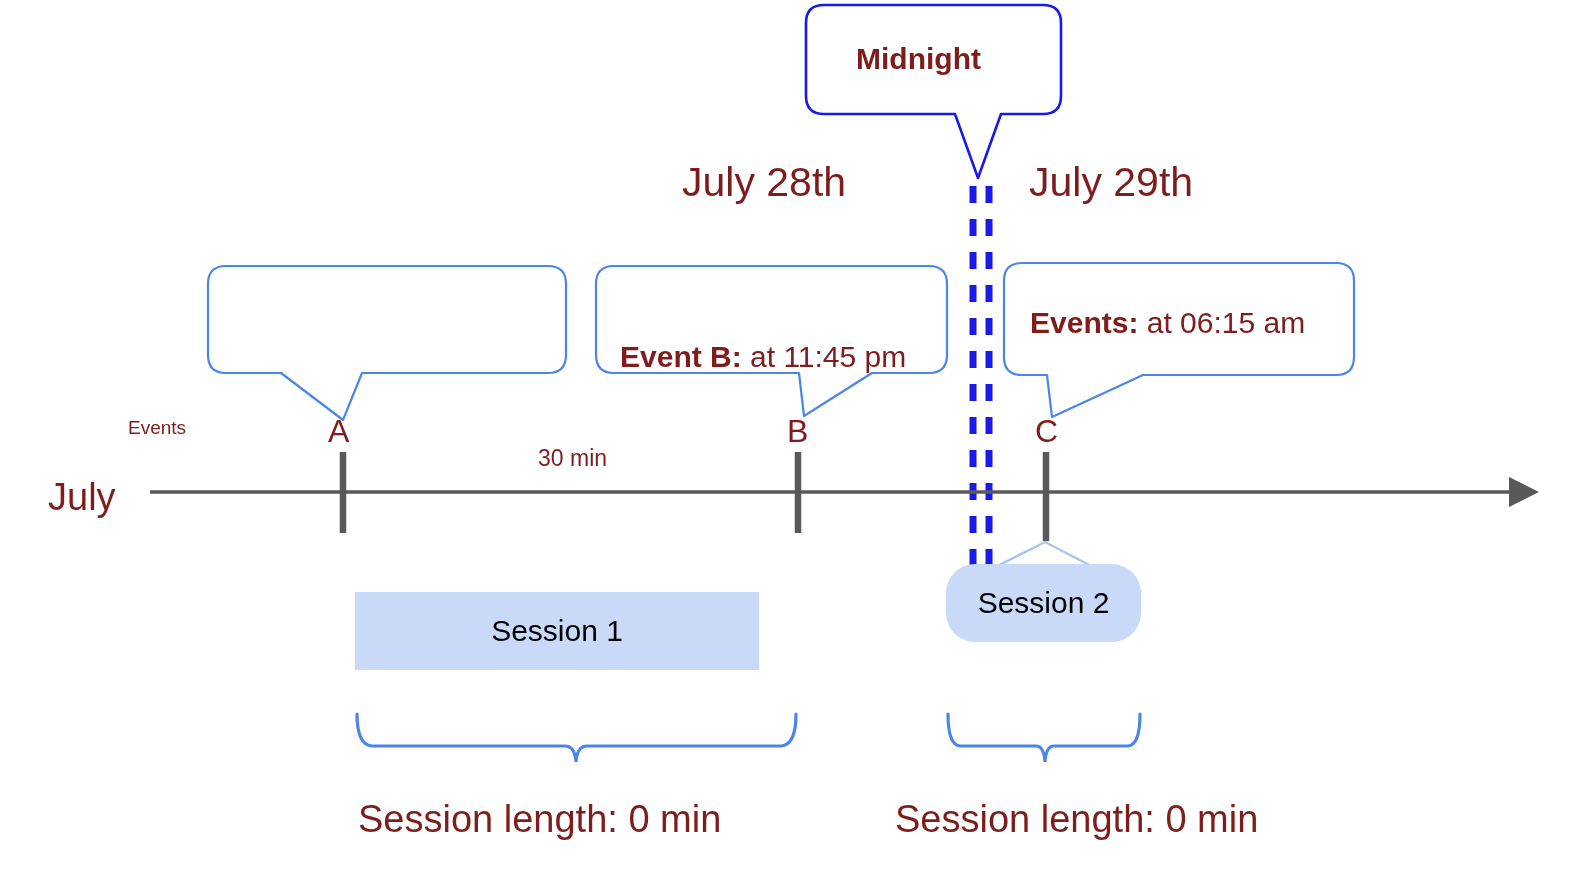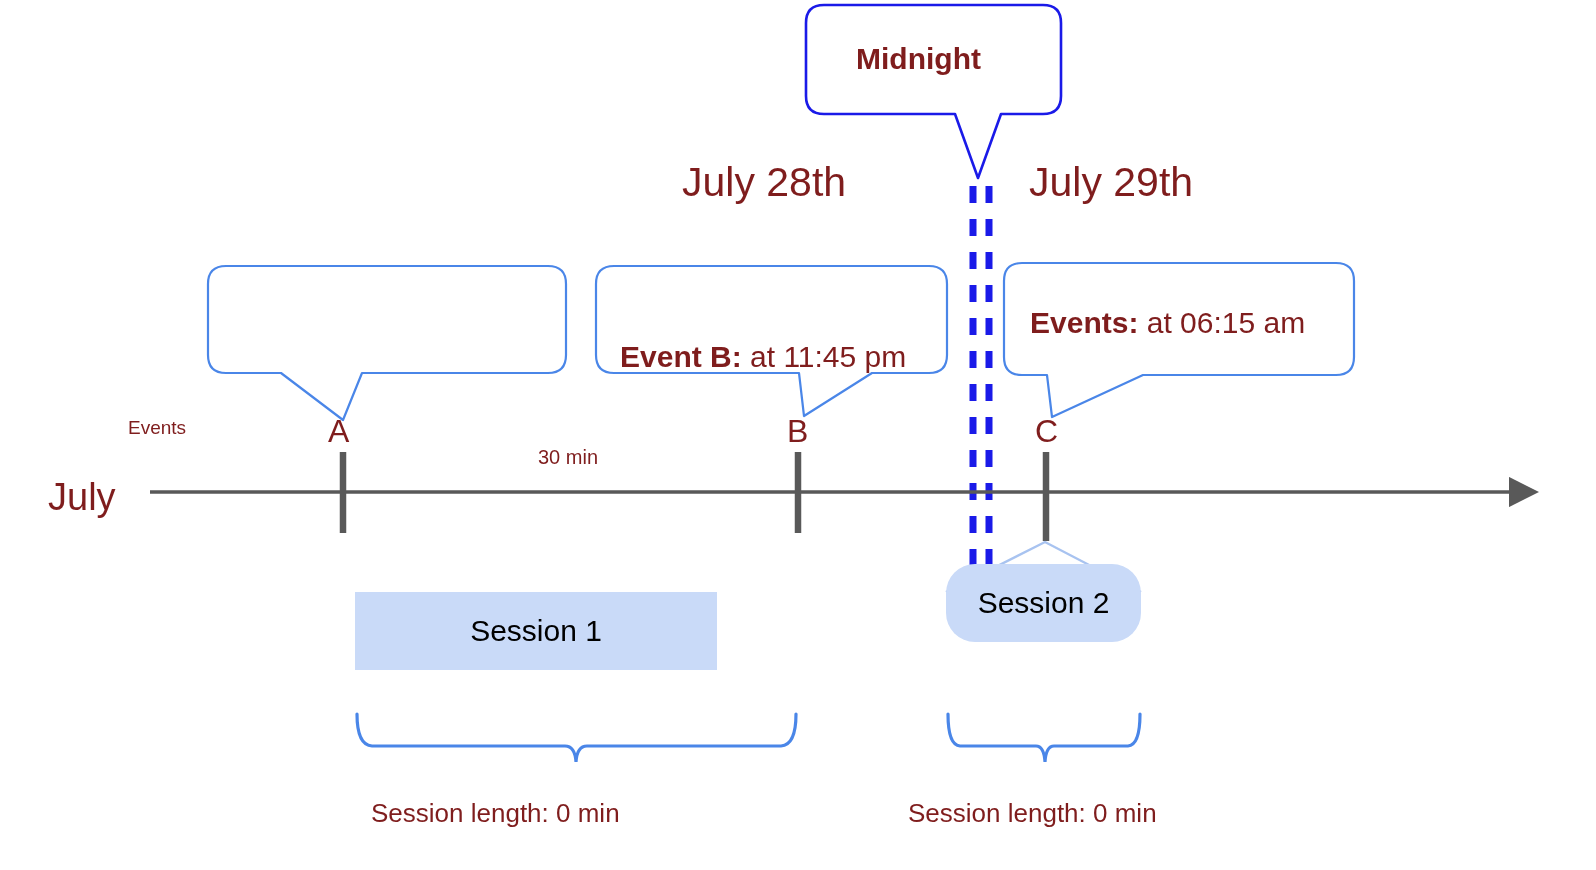--- a/index.html
+++ b/index.html
@@ -48,25 +48,24 @@
   .events-label {
     font-size: 19px;
   }
   .user-label {
     font-size: 38px;
   }
   .event-letter {
     font-size: 32px;
   }
   .dur-label {
-    font-size: 20px;
+    font-size: 23px;
   }
   .length-label {
-    font-size: 26px;
-    margin-left: 13px;
+    font-size: 38px;
   }
   .session-box {
     position: absolute;
     background: #c9daf8;
     display: flex;
     align-items: center;
     justify-content: center;
     font-size: 30px;
     color: #000000;
   }
@@ -156,21 +155,21 @@
   <div class="txt events-label" style="left:128px; top:418px;">Events</div>
 
   <div class="txt event-letter" style="left:328px; top:415px;">A</div>
   <div class="txt event-letter" style="left:787px; top:415px;">B</div>
   <div class="txt event-letter" style="left:1035px; top:415px;">C</div>
 
   <div class="txt dur-label" style="left:538px; top:447px;">30 min</div>
 
   <div class="txt user-label" style="left:48px; top:478px;">July</div>
 
-  <div class="session-box" style="left:355px; top:592px; width:362px; height:78px;">
+  <div class="session-box" style="left:355px; top:592px; width:404px; height:78px;">
     <span>Session 1</span>
   </div>
 
   <div class="session-box" style="left:946px; top:564px; width:195px; height:78px;border-radius:29px;">
     <span>Session 2</span>
   </div>
 
   <div class="txt length-label" style="left:358px; top:800px;">Session length: 0 min</div>
   <div class="txt length-label" style="left:895px; top:800px;">Session length: 0 min</div>
 

